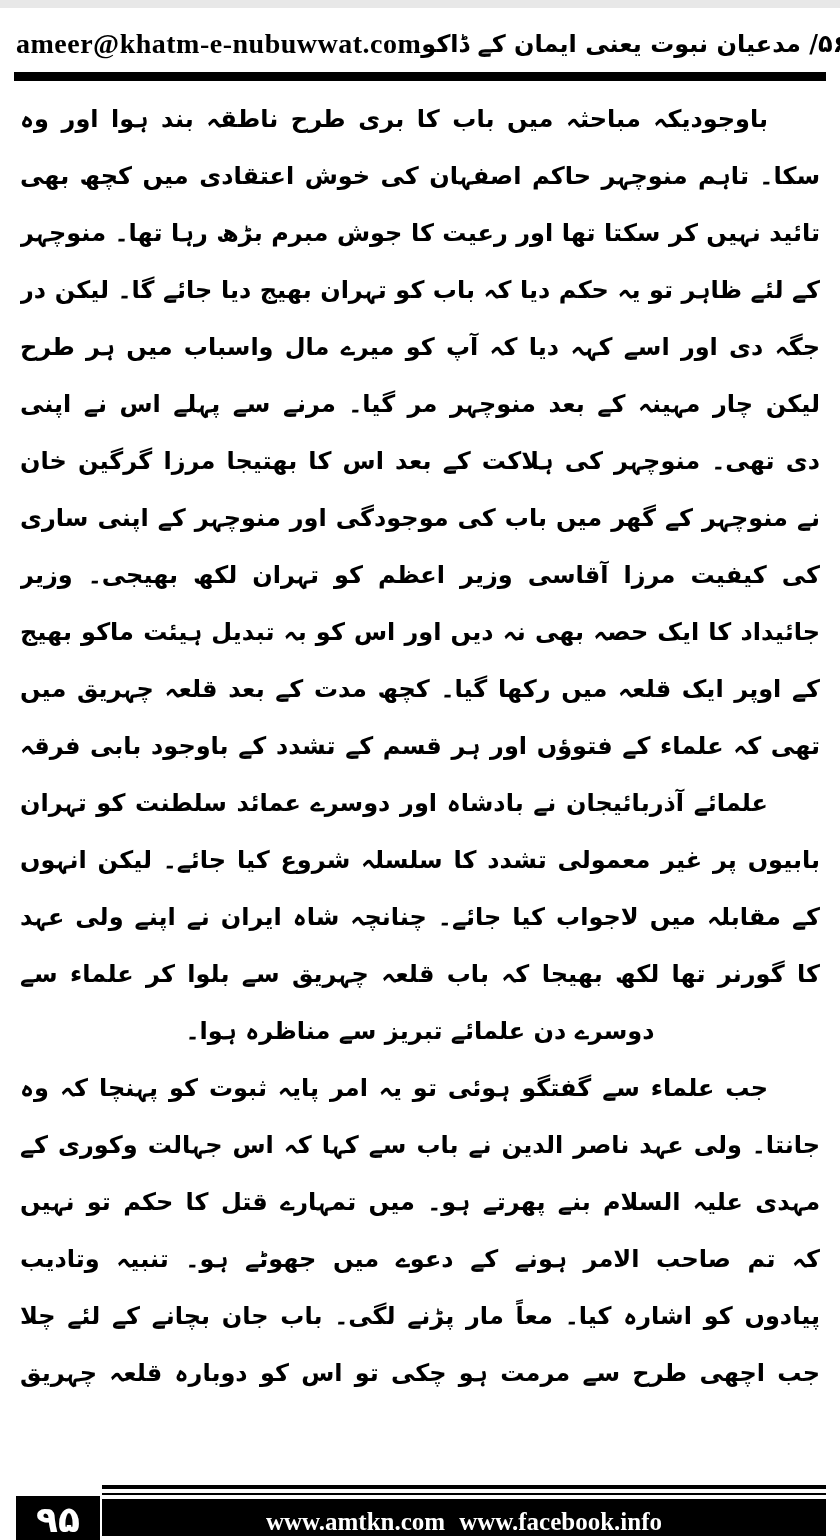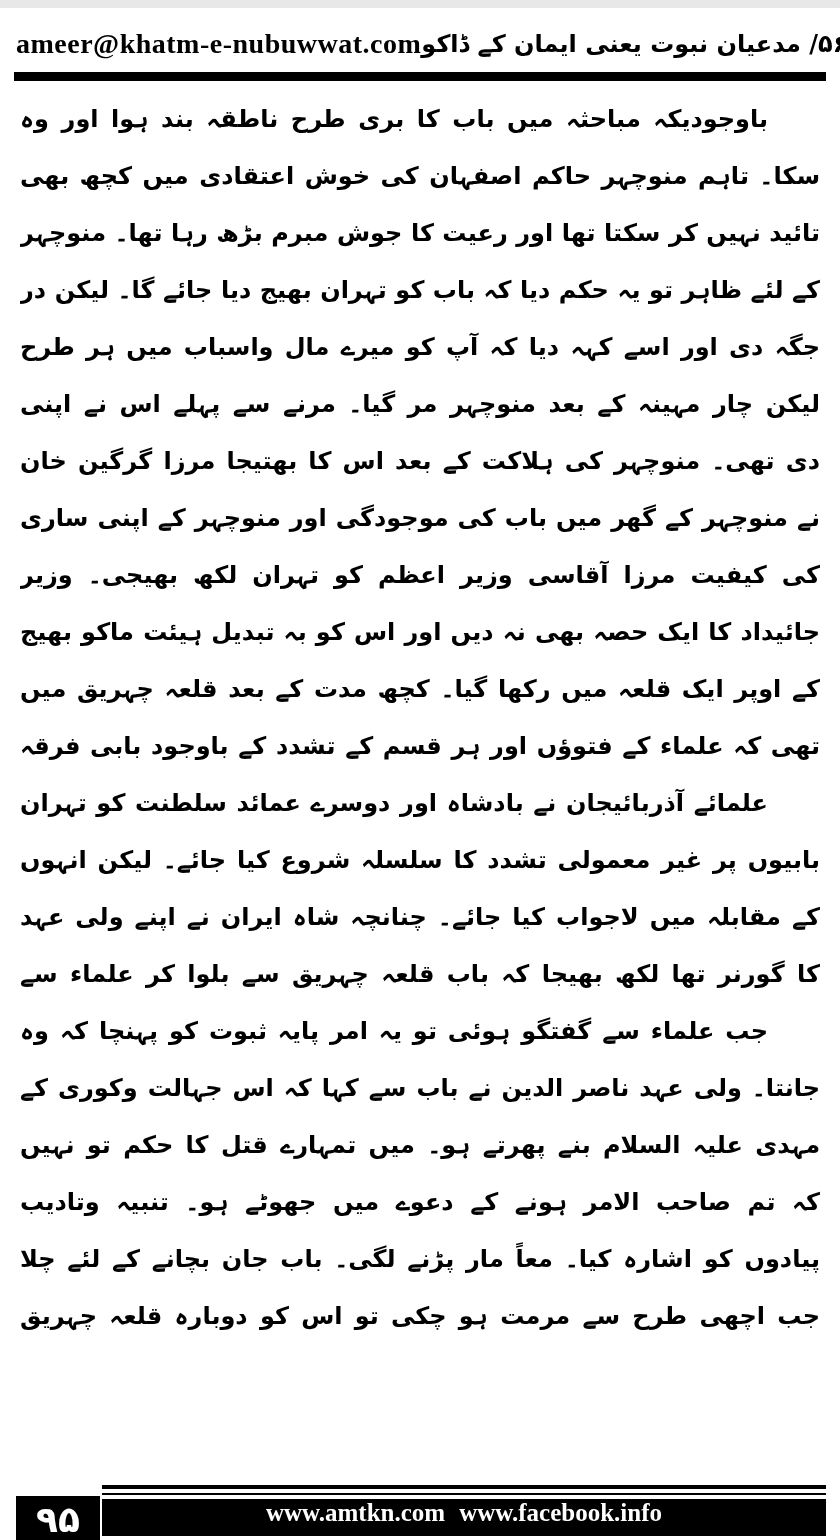--- a/index.html
+++ b/index.html
@@ -92,21 +92,21 @@
     border-top:4px solid #000;
     border-bottom:2px solid #000;
     height:4px;
     margin-bottom:4px;
   }
   .ftr-bar{
     height:37px;
     background:#000;
     color:#fff;
     display:flex;
-    align-items:flex-start;
+    align-items:flex-end;
     justify-content:center;
     gap:14px;
     font-family:"Liberation Serif","DejaVu Serif",serif;
     font-weight:700;
     font-size:25px;
     white-space:nowrap;
     direction:ltr;
   }
   .ftr-bar span{ display:inline-block; }
 </style>
@@ -135,20 +135,21 @@
       <div class="line">دی تھی۔ منوچہر کی ہلاکت کے بعد اس کا بھتیجا مرزا گرگین خان حاکم اصفہان مقرر ہوا۔ گرگین خان</div>
       <div class="line">نے منوچہر کے گھر میں باب کی موجودگی اور منوچہر کے اپنی ساری جائیداد باب کے نام ہبہ کر جانے</div>
       <div class="line">کی کیفیت مرزا آقاسی وزیر اعظم کو تہران لکھ بھیجی۔ وزیر اعظم نے جواب دیا کہ باب کو منوچہر کی</div>
       <div class="line">جائیداد کا ایک حصہ بھی نہ دیں اور اس کو بہ تبدیل ہیئت ماکو بھیج دیا جائے۔ باب ماکو میں پہاڑ</div>
       <div class="line">کے اوپر ایک قلعہ میں رکھا گیا۔ کچھ مدت کے بعد قلعہ چہریق میں پہنچا دیا گیا۔ اس وقت حالت یہ</div>
       <div class="line">تھی کہ علماء کے فتوؤں اور ہر قسم کے تشدد کے باوجود بابی فرقہ غیر معمولی ترقی کر رہا تھا۔ کیونکہ حق</div>
       <div class="line first">علمائے آذربائیجان نے بادشاہ اور دوسرے عمائد سلطنت کو تہران لکھ بھیجا کہ باب اور</div>
       <div class="line">بابیوں پر غیر معمولی تشدد کا سلسلہ شروع کیا جائے۔ لیکن انہوں نے مناسب خیال کیا کہ اسے علماء</div>
       <div class="line">کے مقابلہ میں لاجواب کیا جائے۔ چنانچہ شاہ ایران نے اپنے ولی عہد ناصر الدین کو جو آذربائیجان</div>
       <div class="line">کا گورنر تھا لکھ بھیجا کہ باب قلعہ چہریق سے بلوا کر علماء سے مناظرہ کرایا جائے۔ باب تبریز لایا گیا۔</div>
+      <div class="line last">دوسرے دن علمائے تبریز سے مناظرہ ہوا۔</div>
       <div class="line first">جب علماء سے گفتگو ہوئی تو یہ امر پایہ ثبوت کو پہنچا کہ وہ عربی کی صرف ونحو تک نہیں</div>
       <div class="line">جانتا۔ ولی عہد ناصر الدین نے باب سے کہا کہ اس جہالت وکوری کے باوجود تم صاحب الامر</div>
       <div class="line">مہدی علیہ السلام بنے پھرتے ہو۔ میں تمہارے قتل کا حکم تو نہیں دیتا۔ البتہ یہ ثابت کرنے کے لئے</div>
       <div class="line">کہ تم صاحب الامر ہونے کے دعوے میں جھوٹے ہو۔ تنبیہ وتادیب ضروری ہے۔ یہ کہہ کر</div>
       <div class="line">پیادوں کو اشارہ کیا۔ معاً مار پڑنے لگی۔ باب جان بچانے کے لئے چلا اٹھا۔ توبہ کردم، توبہ کردم۔</div>
       <div class="line last">جب اچھی طرح سے مرمت ہو چکی تو اس کو دوبارہ قلعہ چہریق میں بھیج دیا گیا۔</div>
     </main>
 
   <footer class="ftr">
     <div class="ftr-box">

